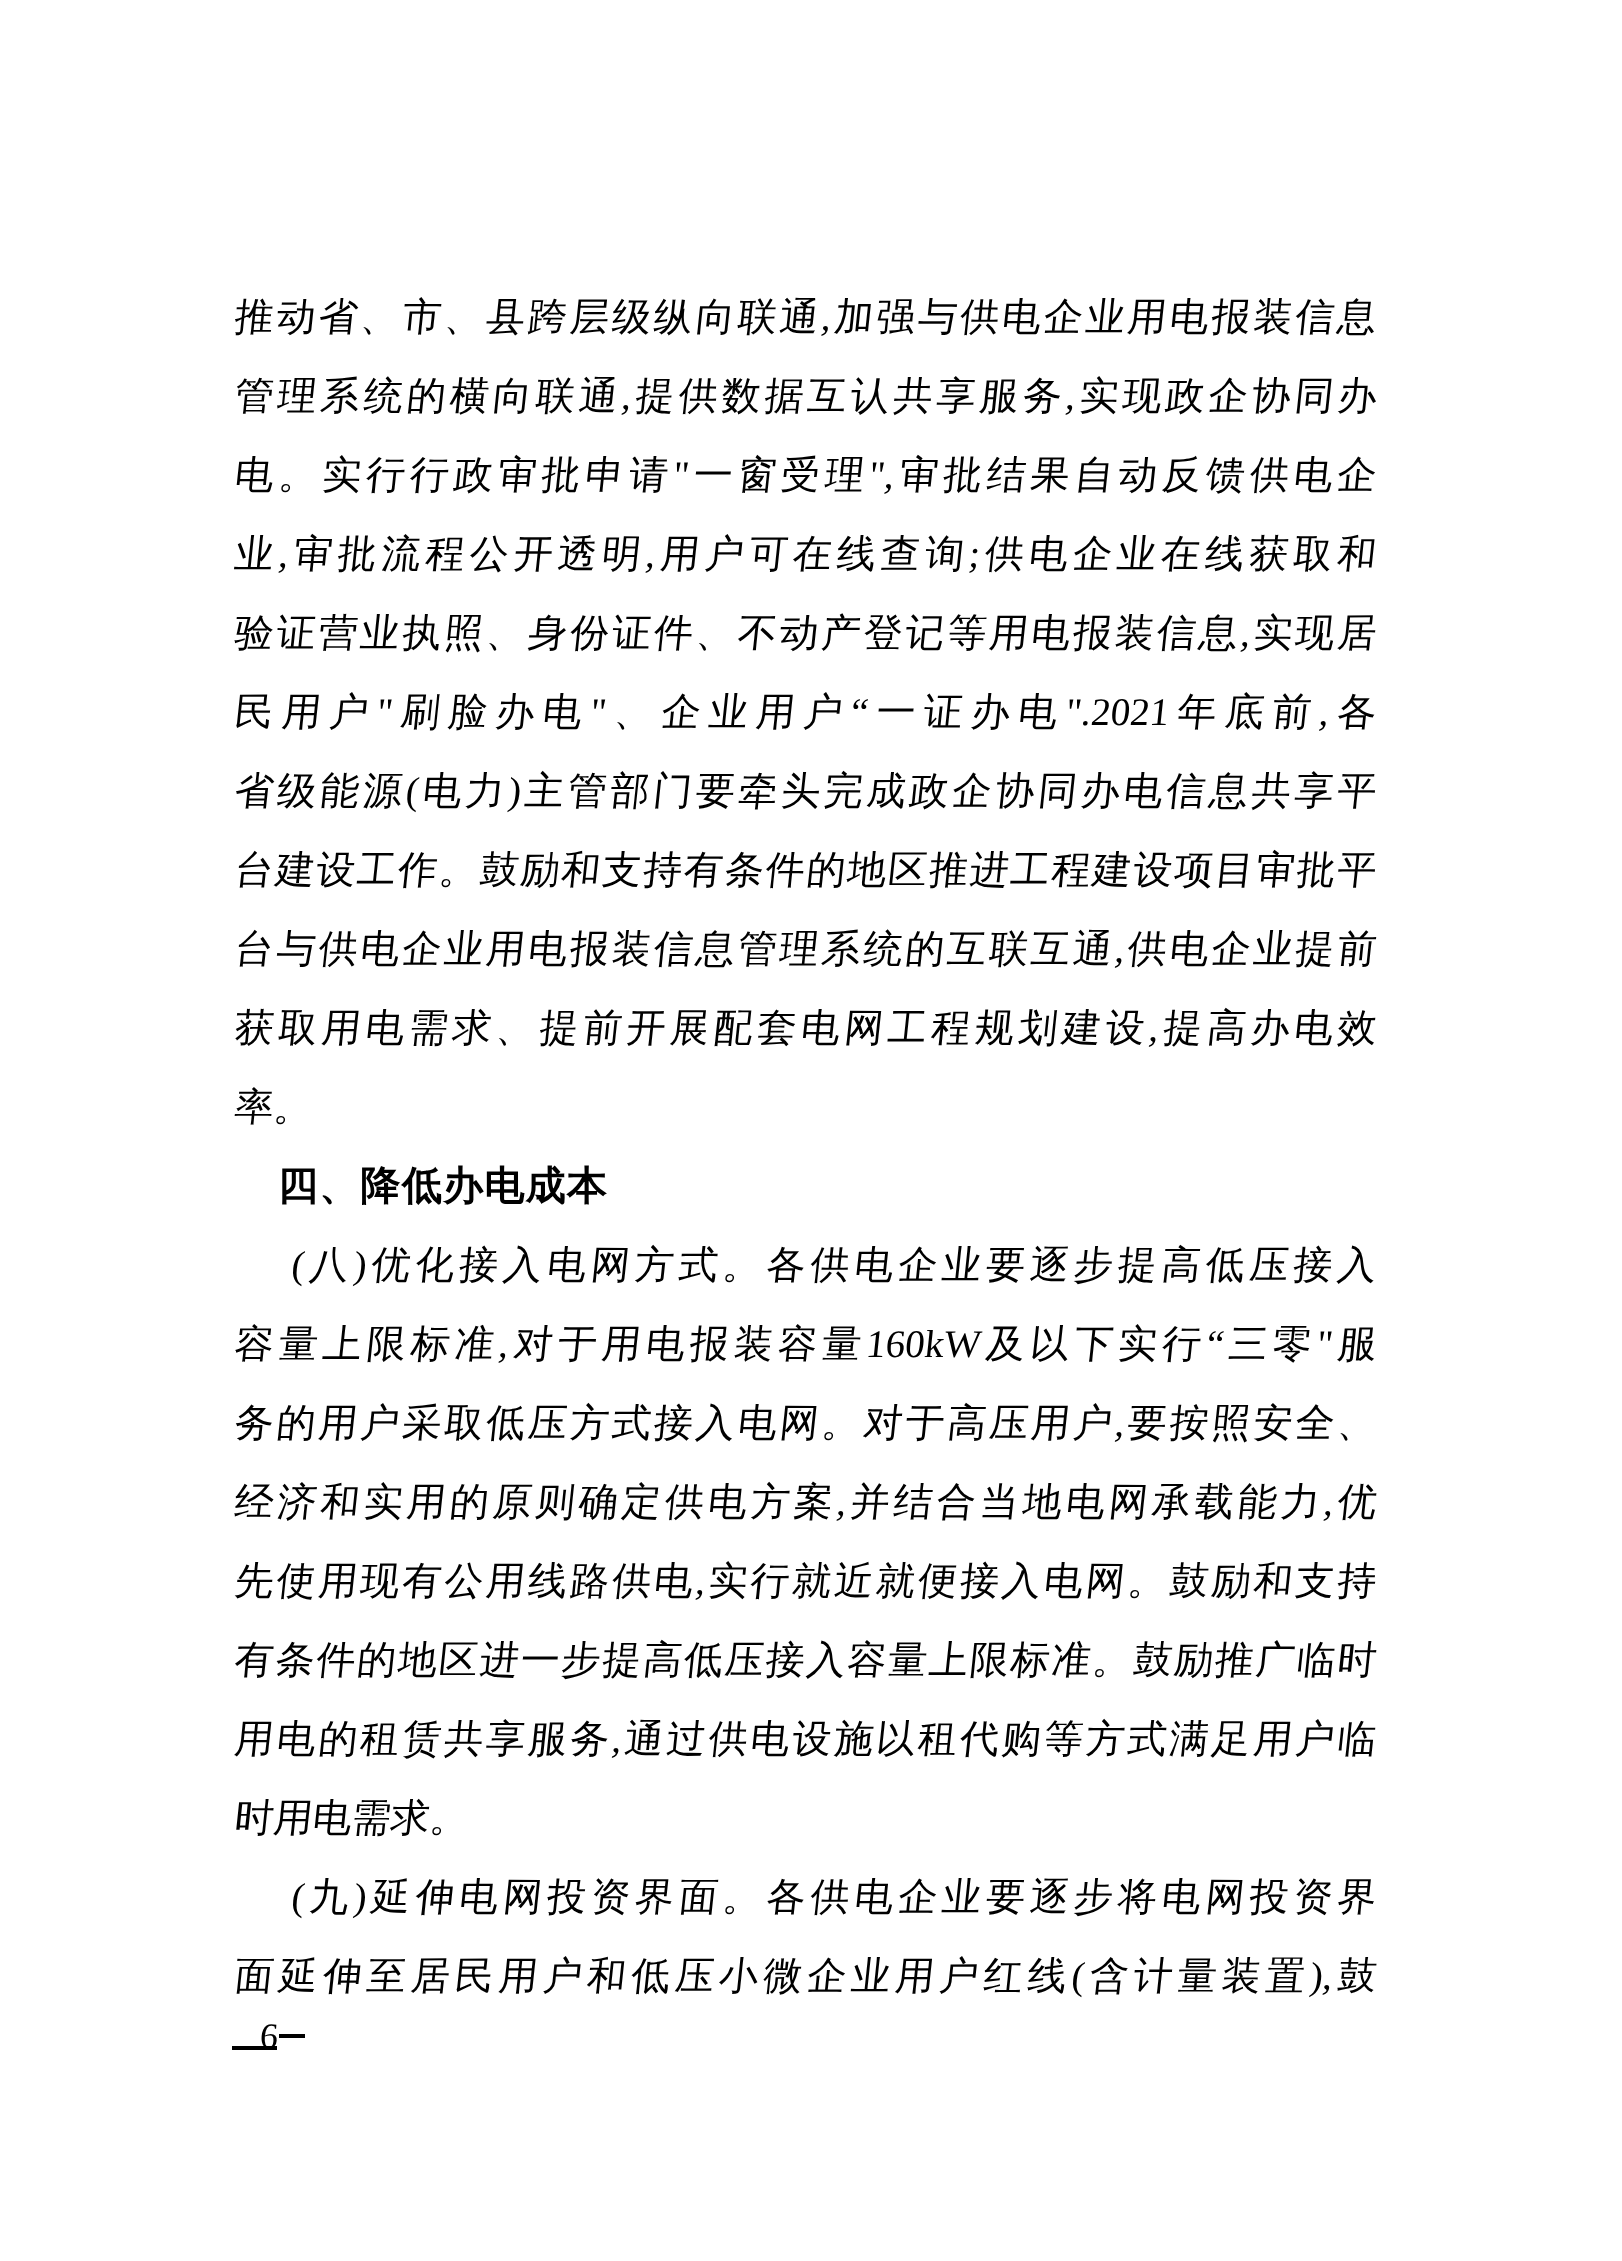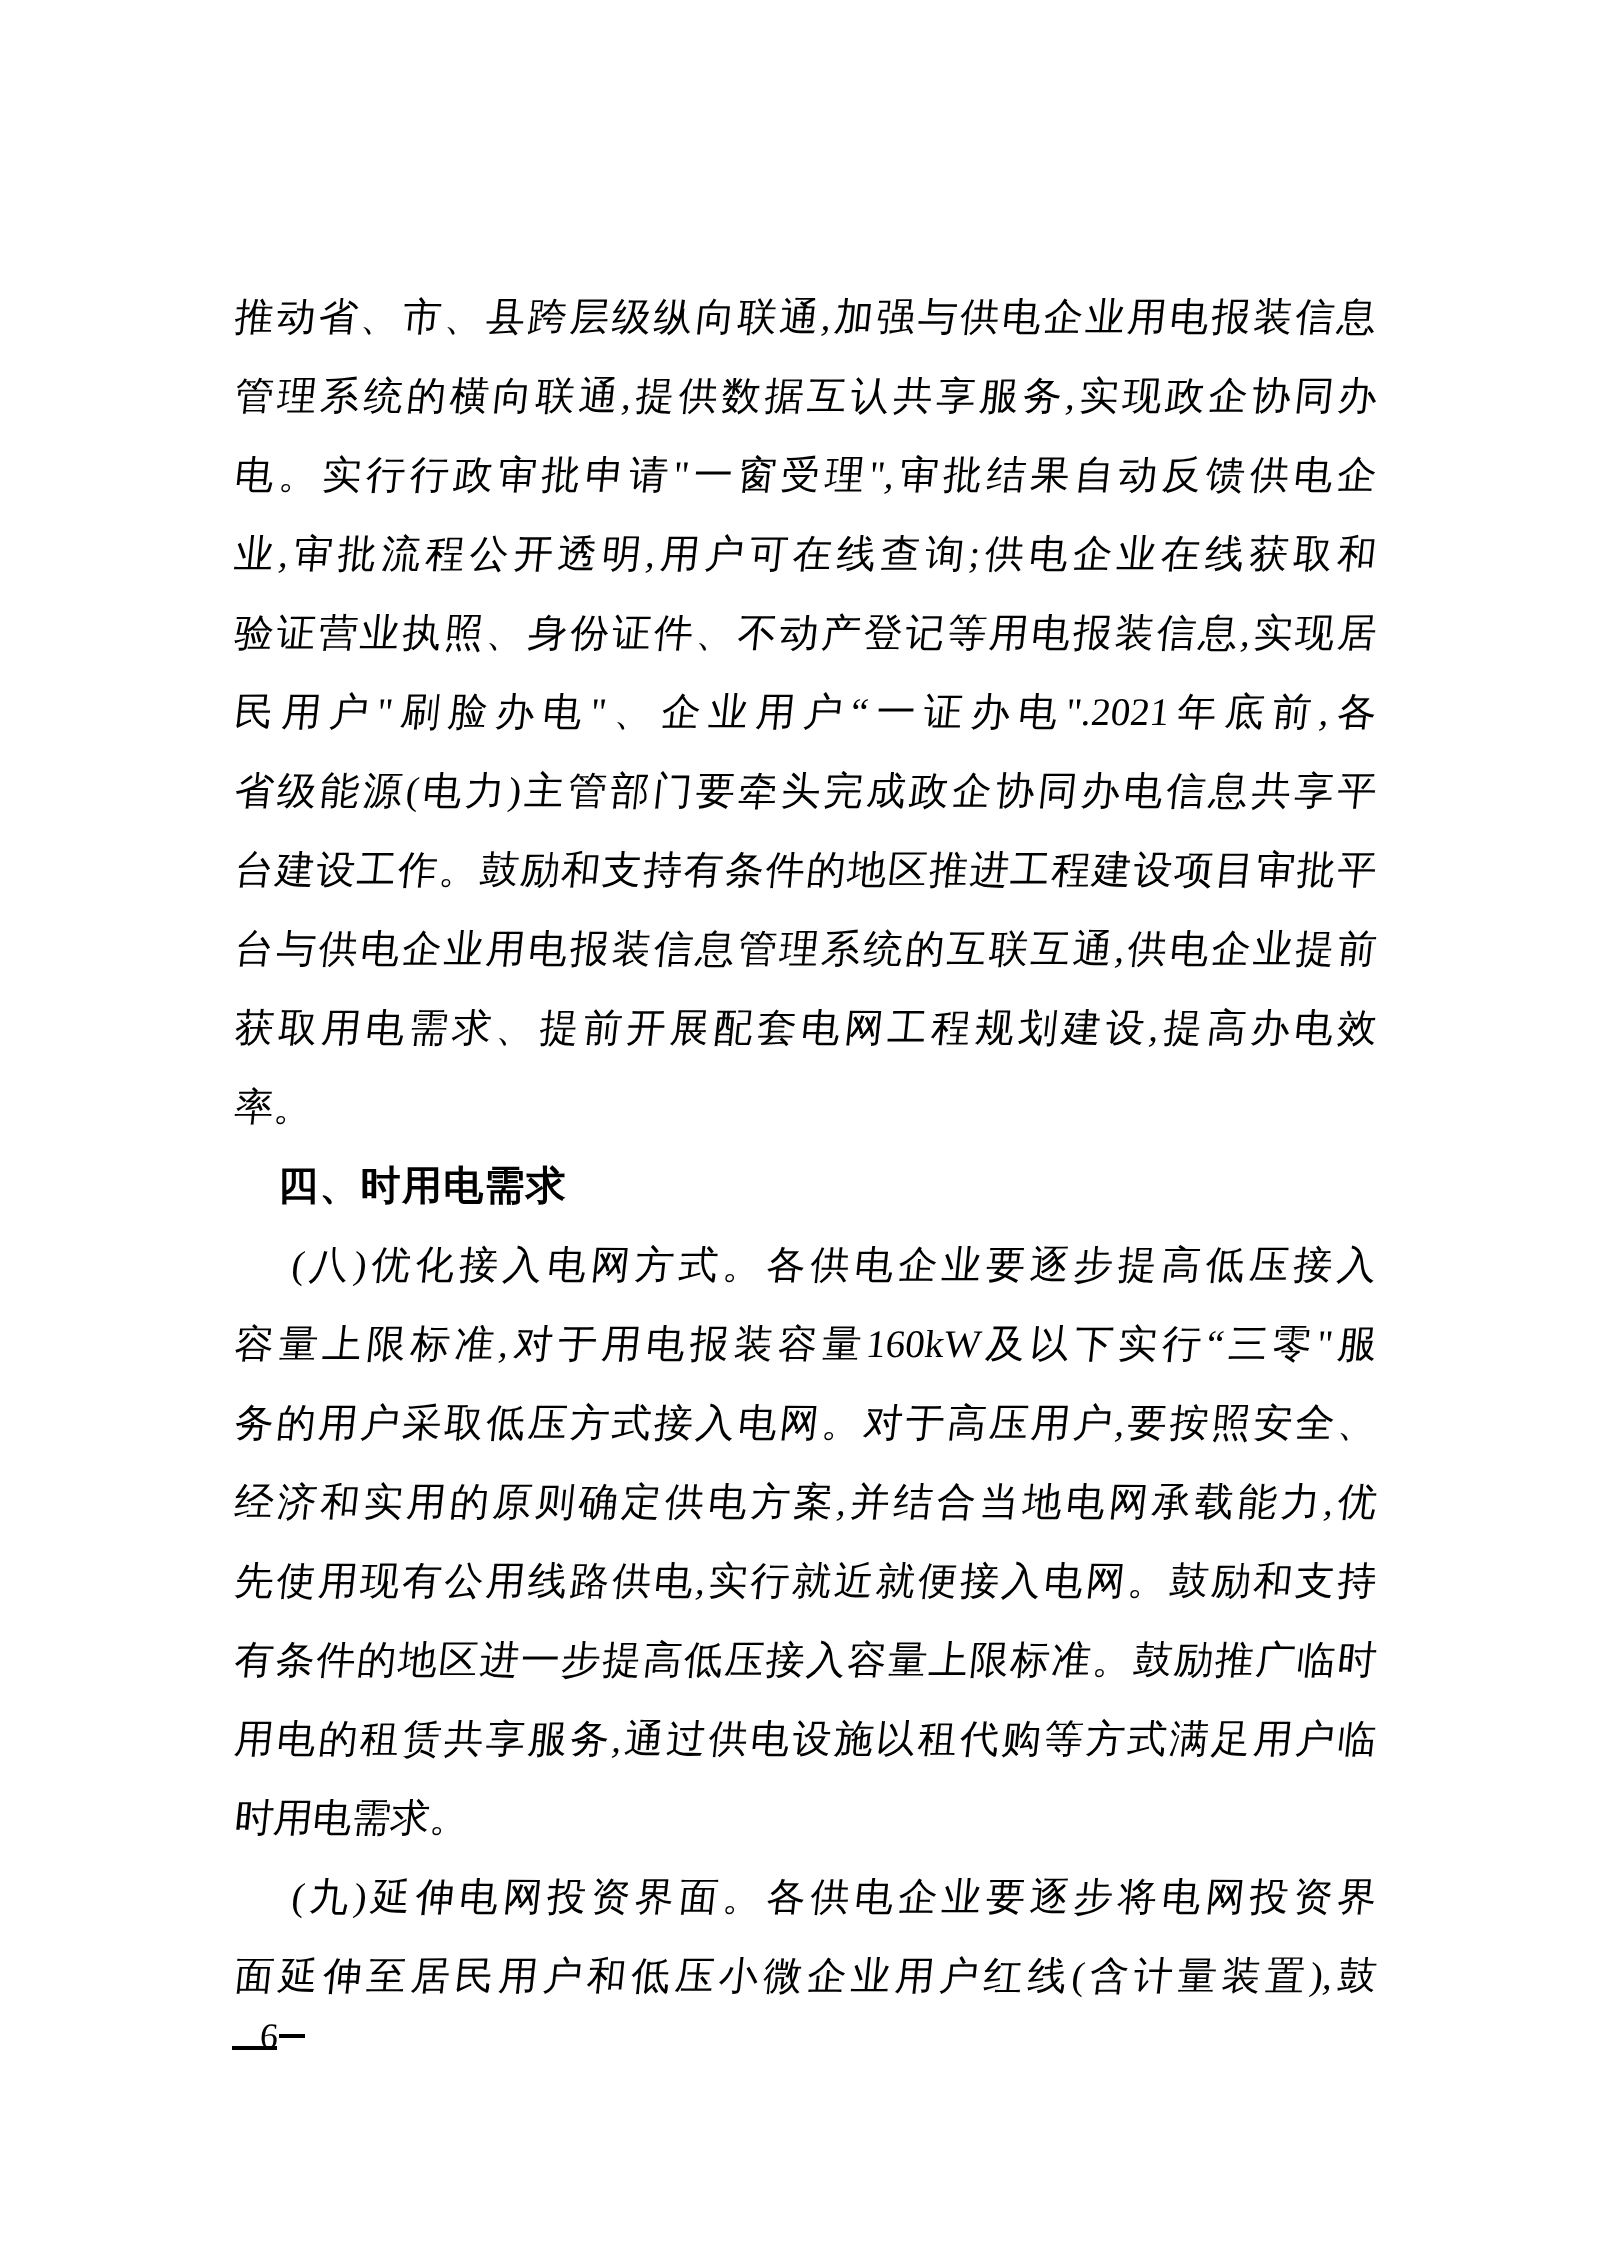--- a/index.html
+++ b/index.html
@@ -376,21 +376,21 @@
         <span>建</span>
         <span>设</span>
         <span>,</span>
         <span>提</span>
         <span>高</span>
         <span>办</span>
         <span>电</span>
         <span>效</span>
       </div>
     <div class="row plain">率。</div>
-    <div class="row heading-row">四、时用电需求</div>
+    <div class="row heading-row">四、降低办电成本</div>
     <div class="row jline indent">
         <span>(</span>
         <span>八</span>
         <span>)</span>
         <span>优</span>
         <span>化</span>
         <span>接</span>
         <span>入</span>
         <span>电</span>
         <span>网</span>

